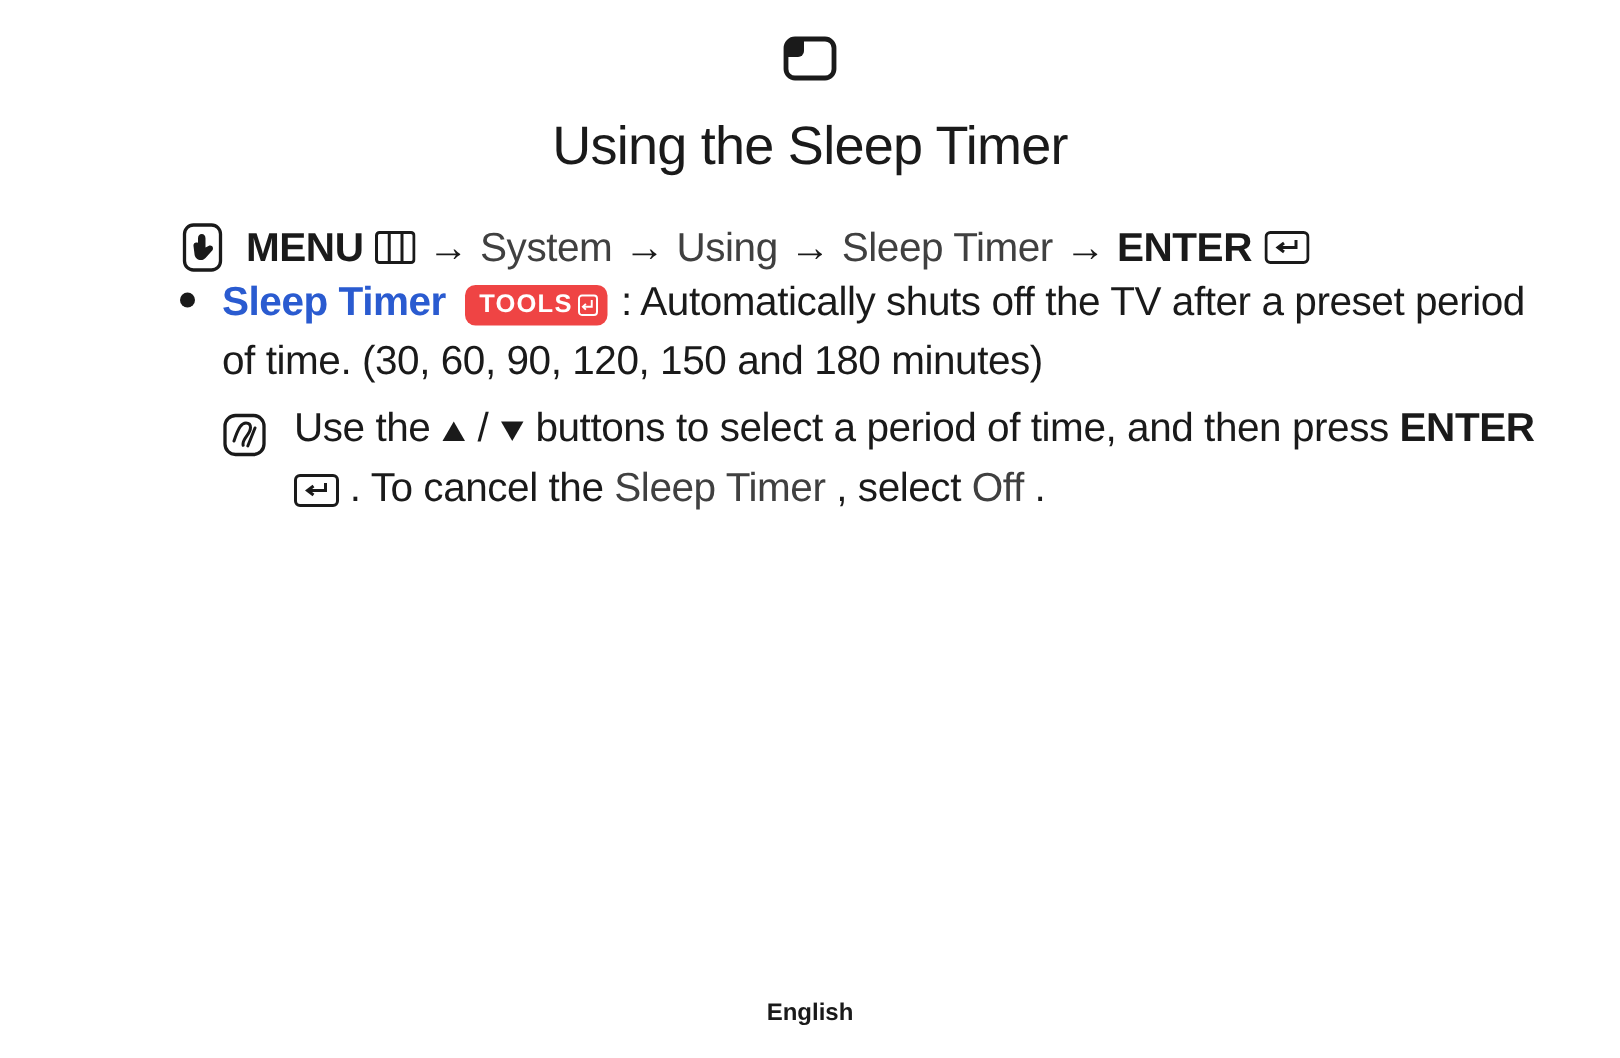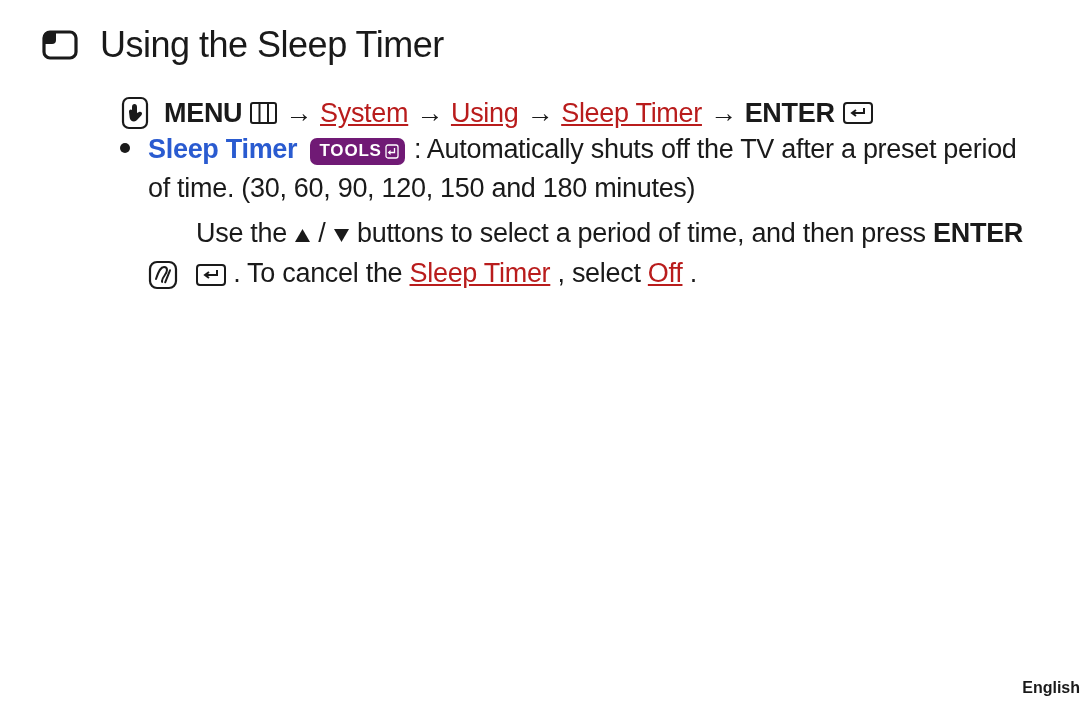--- a/index.html
+++ b/index.html
@@ -11,20 +11,21 @@
       position: relative;
     }
     .page {
       padding: 24px 42px 0 42px;
     }
     .title-row {
       display: flex;
       align-items: center;
       gap: 22px;
       margin-bottom: 30px;
+      flex-direction: column;
     }
     .section-icon {
       width: 36px;
       height: 30px;
       display: flex;
       align-items: center;
       justify-content: center;
       flex-shrink: 0;
     }
     .section-title {
@@ -45,21 +46,21 @@
     }
     .path-icon {
       display: inline-flex;
       align-items: center;
       justify-content: center;
       width: 30px;
       height: 34px;
       margin-right: 6px;
     }
     .bold { font-weight: 700; }
-    .link-blue { color: #b91c1c; text-decoration: underline; }
+    .link-blue { color: #404040; }
     .arrow { color: #1a1a1a; }
     .menu-icon, .enter-icon, .enter-icon2, .note-icon { display: inline-flex; vertical-align: middle; }
     .bullet-block {
       display: flex;
       gap: 18px;
       font-size: 27px;
       line-height: 1.45;
       letter-spacing: -0.3px;
     }
     .bullet-block .dot {
@@ -72,50 +73,49 @@
       display: block;
       width: 10px;
       height: 10px;
       border-radius: 50%;
       background: #1a1a1a;
     }
     .feature-name { color: #2a5bd0; font-weight: 700; margin-right: 4px; }
     .tools-badge {
       display: inline-flex;
       align-items: center;
-      background: #701a75;
+      background: #ef4444;
       color: #fff;
       border-radius: 7px;
       padding: 1px 6px 1px 9px;
       font-size: 17px;
       font-weight: 700;
       letter-spacing: 0.8px;
       vertical-align: 2px;
       margin: 0 2px;
     }
     .tools-badge svg { margin-left: 3px; }
     .note-row {
       display: flex;
       gap: 16px;
       margin-top: 6px;
-      align-items: flex-end;
     }
     .note-icon-wrap {
       width: 32px;
       flex-shrink: 0;
       padding-top: 3px;
     }
     .note-text { font-size: 27px; line-height: 1.45; letter-spacing: -0.3px; }
     .tri { display: inline-block; vertical-align: -1px; }
     .footer {
       position: absolute;
-      bottom: 8px;
+      bottom: 20px;
       left: 0;
       width: 100%;
-      text-align: right;
+      text-align: center;
       font-size: 16px;
       font-weight: 600;
       letter-spacing: 0;
     }
   </style>
 </head>
 <body>
 
 <div class="page">
   <div class="title-row">

